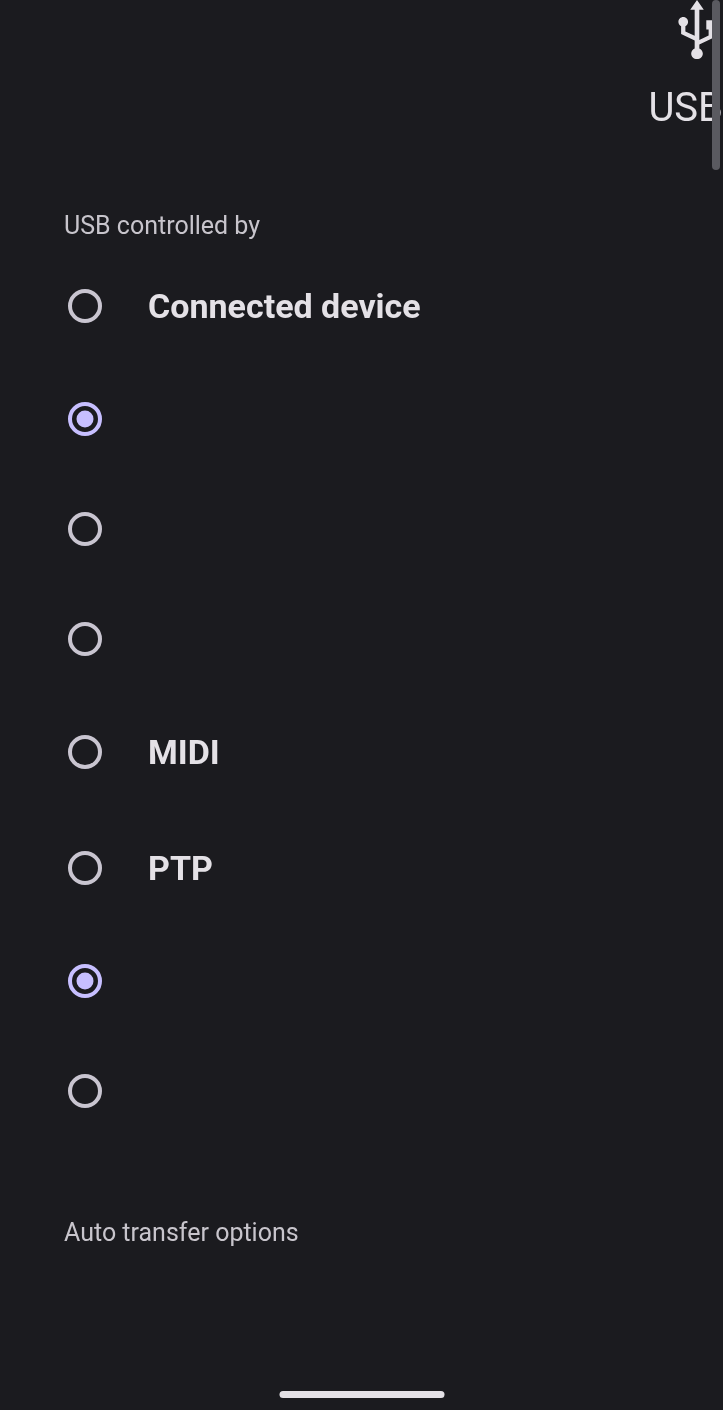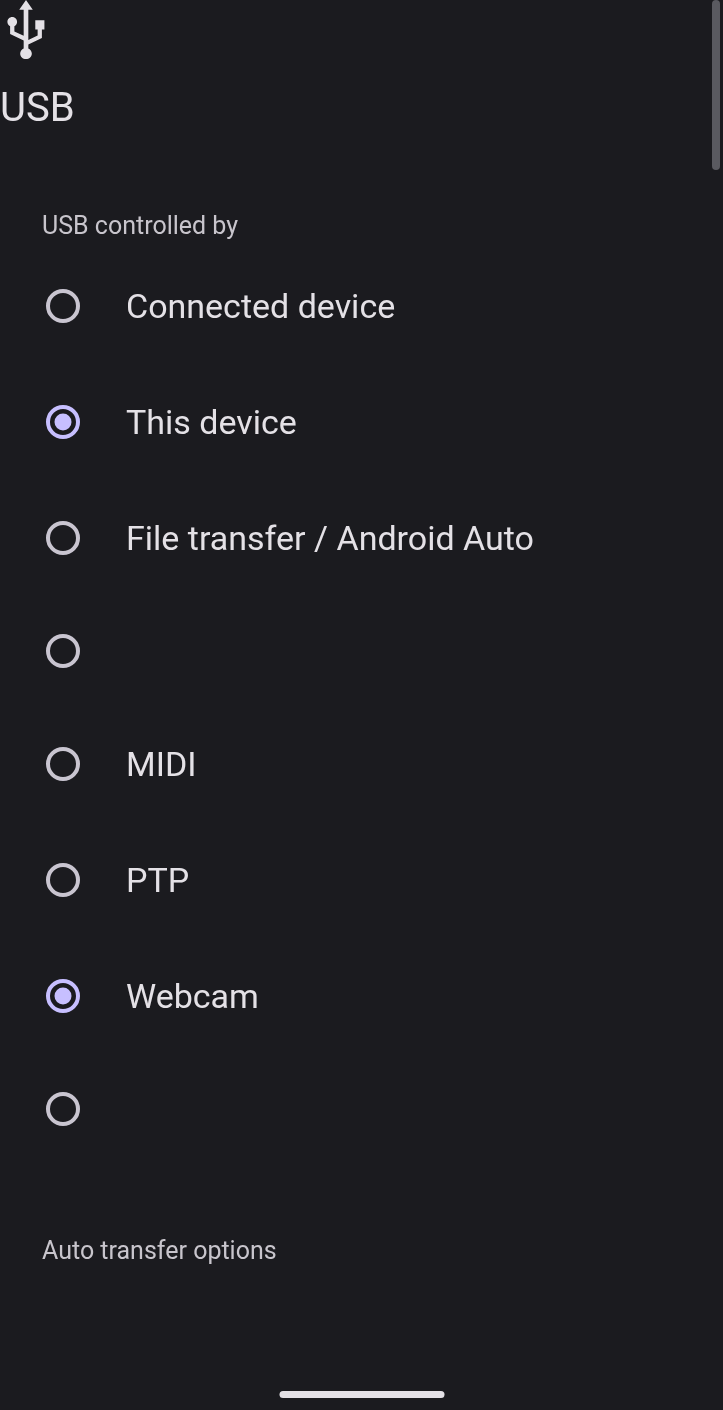--- a/index.html
+++ b/index.html
@@ -21,36 +21,36 @@
       right: 3px;
       top: 0;
       width: 8px;
       height: 170px;
       background-color: #5a5a60;
       border-radius: 4px;
     }
     .header {
       display: flex;
       flex-direction: column;
-      align-items: flex-start;
+      align-items: flex-end;
       padding-top: 0px;
       padding-bottom: 20px;
     }
     .usb-icon {
       width: 52px;
       height: 62px;
     }
     .page-title {
       font-size: 40px;
       font-weight: 400;
       color: #e4e1e6;
       margin-top: 22px;
     }
     .section {
-      padding: 0 42px;
+      padding: 0 64px;
     }
     .section-header {
       font-size: 25px;
       font-weight: 400;
       color: #c8c5cc;
       margin-top: 72px;
       margin-bottom: 8px;
     }
     .section-header.first {
       margin-top: 60px;
@@ -78,21 +78,21 @@
       top: 50%;
       left: 50%;
       transform: translate(-50%, -50%);
       width: 17px;
       height: 17px;
       background-color: #c7bfff;
       border-radius: 50%;
     }
     .radio-label {
       font-size: 34px;
-      font-weight: 400;
+      font-weight: 700;
       color: #e4e1e6;
       margin-left: 46px;
     }
     .toggle-row {
       display: flex;
       align-items: center;
       justify-content: space-between;
       padding: 32px 4px 0 0;
     }
     .nav-bar {
@@ -121,48 +121,45 @@
 <div class="section">
   <div class="section-header first">USB controlled by</div>
 
   <div class="radio-row">
     <div class="radio"></div>
     <div class="radio-label">Connected device</div>
   </div>
 
   <div class="radio-row">
     <div class="radio selected"></div>
-    <div class="radio-label">This device</div>
   </div>
 </div>
 
 <div class="section">
 
   <div class="radio-row">
     <div class="radio"></div>
-    <div class="radio-label">File transfer / Android Auto</div>
   </div>
 
   <div class="radio-row">
     <div class="radio"></div>
   </div>
 
   <div class="radio-row">
     <div class="radio"></div>
     <div class="radio-label">MIDI</div>
   </div>
 
   <div class="radio-row">
     <div class="radio"></div>
     <div class="radio-label">PTP</div>
   </div>
 
   <div class="radio-row">
     <div class="radio selected"></div>
-    <div class="radio-label">Webcam</div>
   </div>
 
   <div class="radio-row">
     <div class="radio"></div>
   </div>
 </div>
 
 <div class="section">
   <div class="section-header">Auto transfer options</div>
 

